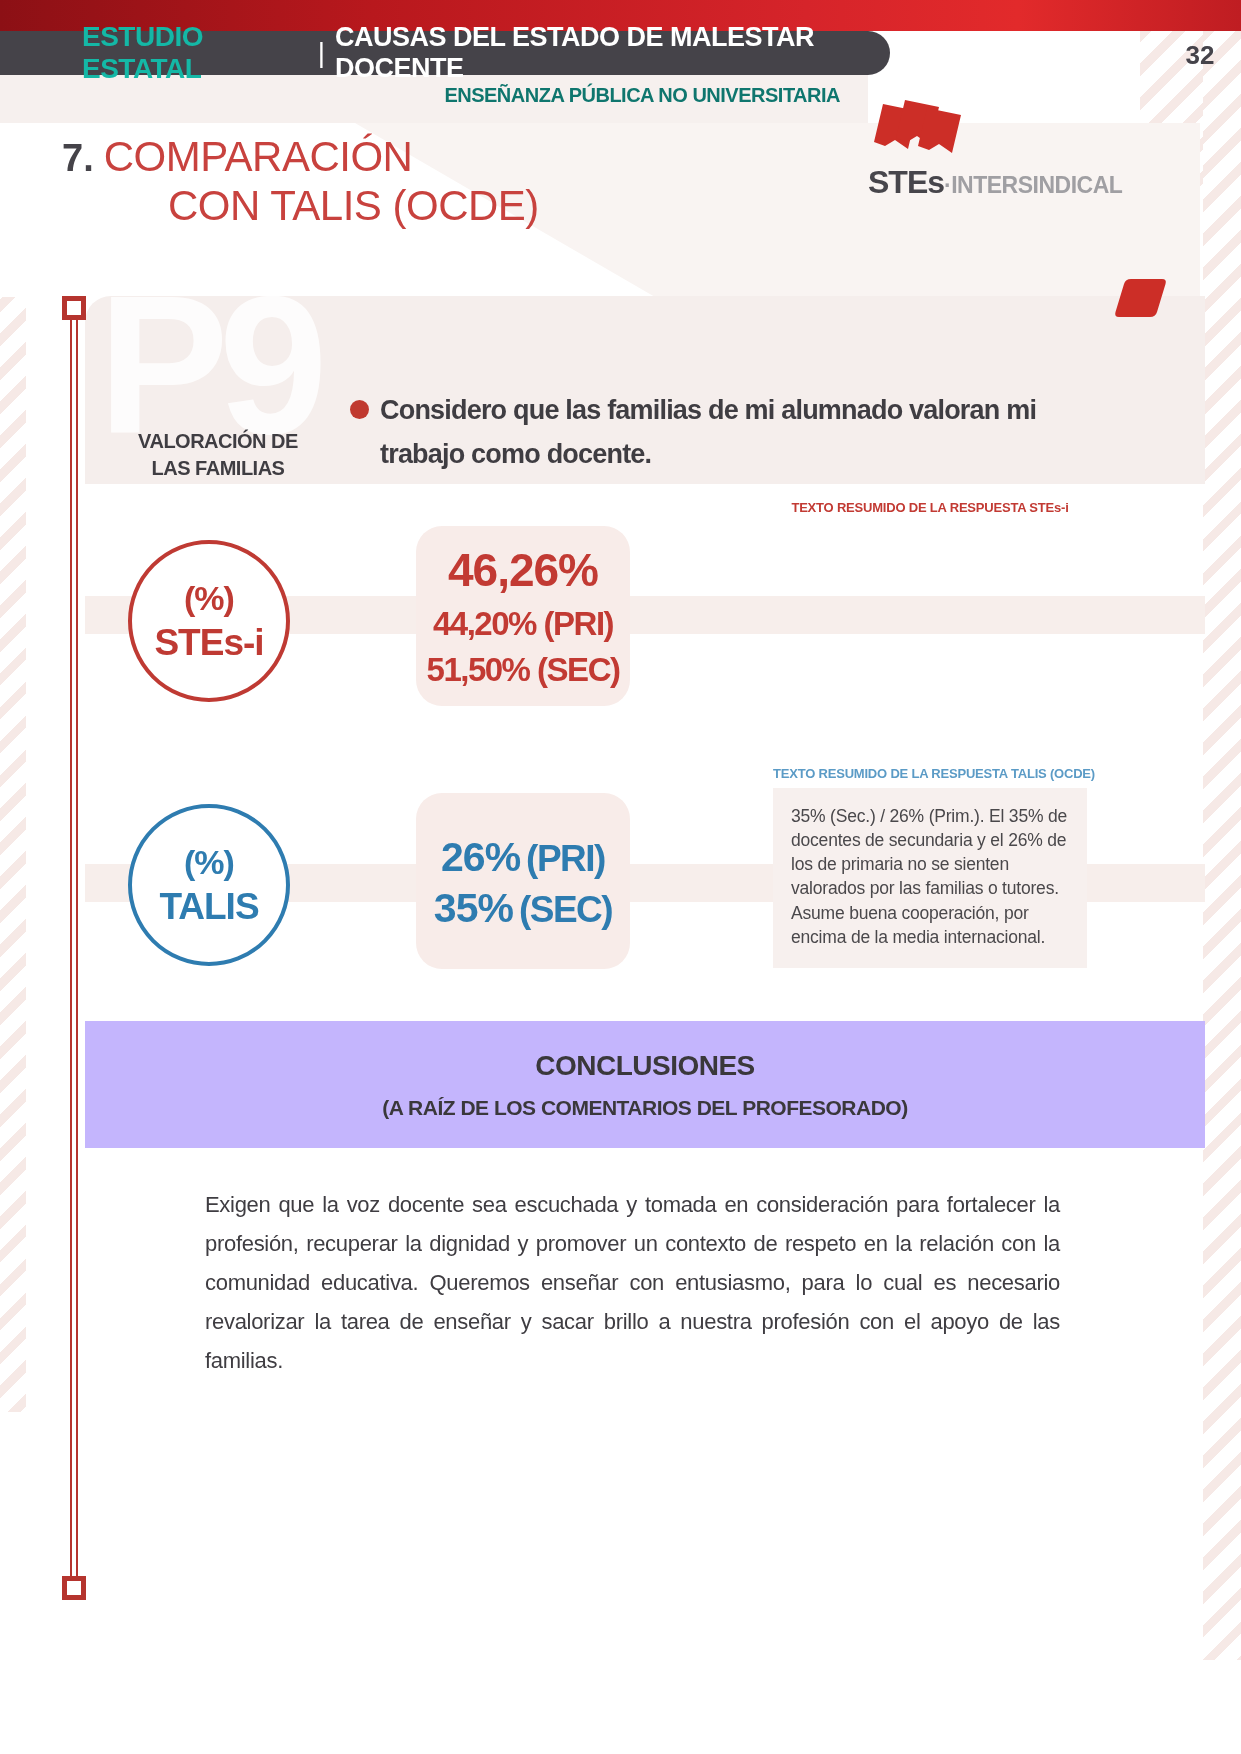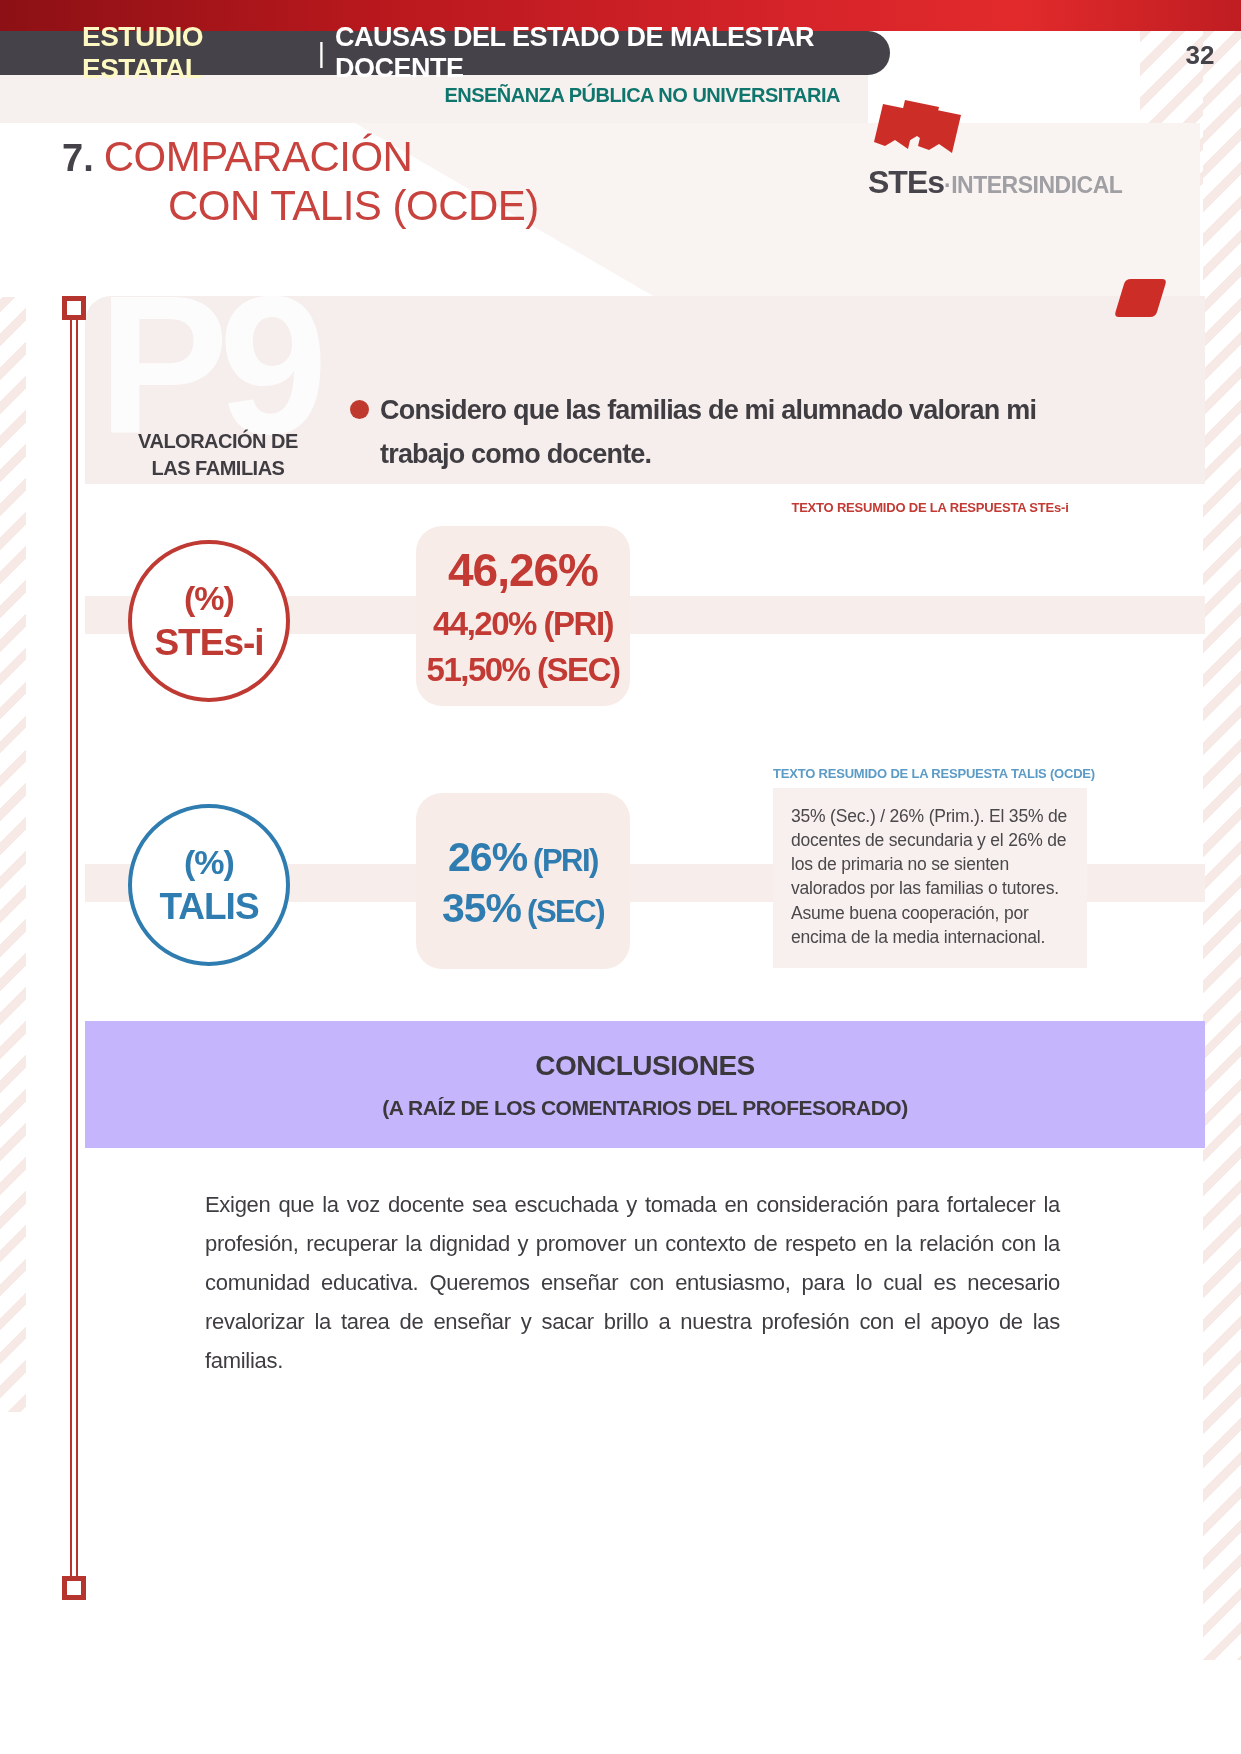--- a/index.html
+++ b/index.html
@@ -13,21 +13,21 @@
   .stripes{
     background:repeating-linear-gradient(135deg,#f6e9e6 0 9px,transparent 9px 24px);
     z-index:1;
   }
 
   
   .top-red-bar{left:0;top:0;width:1241px;height:31px;
     background:linear-gradient(90deg,#8c1015 0%,#b8181d 30%,#d6242a 65%,#e22a2b 82%,#bf1d22 100%);z-index:4;}
   .header-bar{left:0;top:31px;width:890px;height:44px;background:#454349;
     border-radius:0 22px 22px 0;z-index:4;display:flex;align-items:center;padding-left:82px;box-sizing:border-box;}
-  .header-kicker{color:#fef9c3;font-size:28px;font-weight:800;letter-spacing:-0.5px;}
+  .header-kicker{color:#14b8a6;font-size:28px;font-weight:800;letter-spacing:-0.5px;}
   .header-sep{color:#ffffff;font-size:28px;font-weight:400;margin:0 10px 0 12px;}
   .header-title{color:#ffffff;font-size:27px;font-weight:700;letter-spacing:-0.5px;}
   .page-number{left:1172px;top:40px;width:56px;color:#45434a;font-size:26px;font-weight:600;text-align:center;z-index:5;}
   .subtitle-band{left:0;top:75px;width:868px;height:48px;background:#f6f0ee;z-index:3;}
   .subtitle-text{left:240px;top:84px;width:600px;text-align:right;color:#0f766e;
     font-size:20px;font-weight:600;letter-spacing:-0.5px;z-index:4;}
 
   
   .upper-bg{left:0;top:123px;width:1200px;height:174px;background:#f9f4f2;z-index:2;}
   .upper-card{left:0;top:123px;width:700px;height:174px;background:#ffffff;z-index:3;
@@ -77,21 +77,21 @@
   .circle-bottom{font-size:37px;font-weight:800;letter-spacing:-1px;margin-top:4px;}
 
   
   .pct-box{left:416px;width:214px;background:#f8ece9;border-radius:26px;z-index:3;
     display:flex;flex-direction:column;align-items:center;justify-content:center;text-align:center;}
   .box-stes{top:526px;height:180px;color:#c23a33;}
   .box-talis{top:793px;height:176px;color:#2e7cb0;}
   .val-total{font-size:46px;font-weight:800;letter-spacing:-1px;}
   .val-line{font-size:33px;font-weight:600;letter-spacing:-1.5px;margin-top:8px;}
   .val-num{font-size:41px;font-weight:800;letter-spacing:-1px;text-align:center;}
-  .val-label{font-size:31px;font-weight:600;letter-spacing:-1.5px;margin-left:6px;}
+  .val-label{font-size:37px;font-weight:600;letter-spacing:-1.5px;margin-left:6px;}
   .talis-line{margin-top:4px;white-space:nowrap;}
 
   
   .summary-heading{left:773px;width:314px;text-align:center;font-size:13px;font-weight:700;
     letter-spacing:-0.2px;z-index:4;white-space:nowrap;}
   .head-stes{top:500px;color:#c23a33;}
   .head-talis{top:766px;color:#5b9bc6;}
   .summary-box{left:773px;width:314px;background:#f7f0ee;z-index:3;box-sizing:border-box;padding:16px 18px;}
   .sbox-stes{top:521px;height:176px;}
   .sbox-talis{top:788px;height:180px;}

